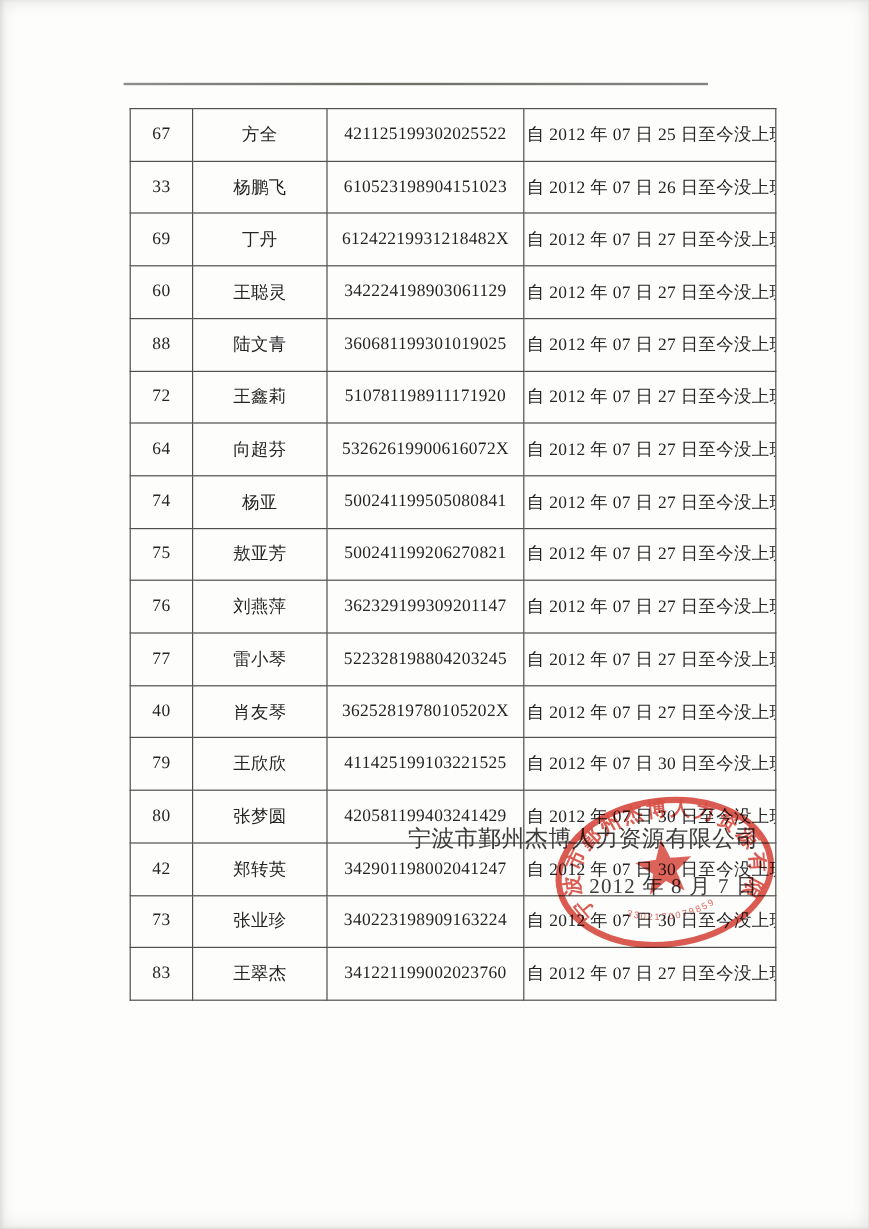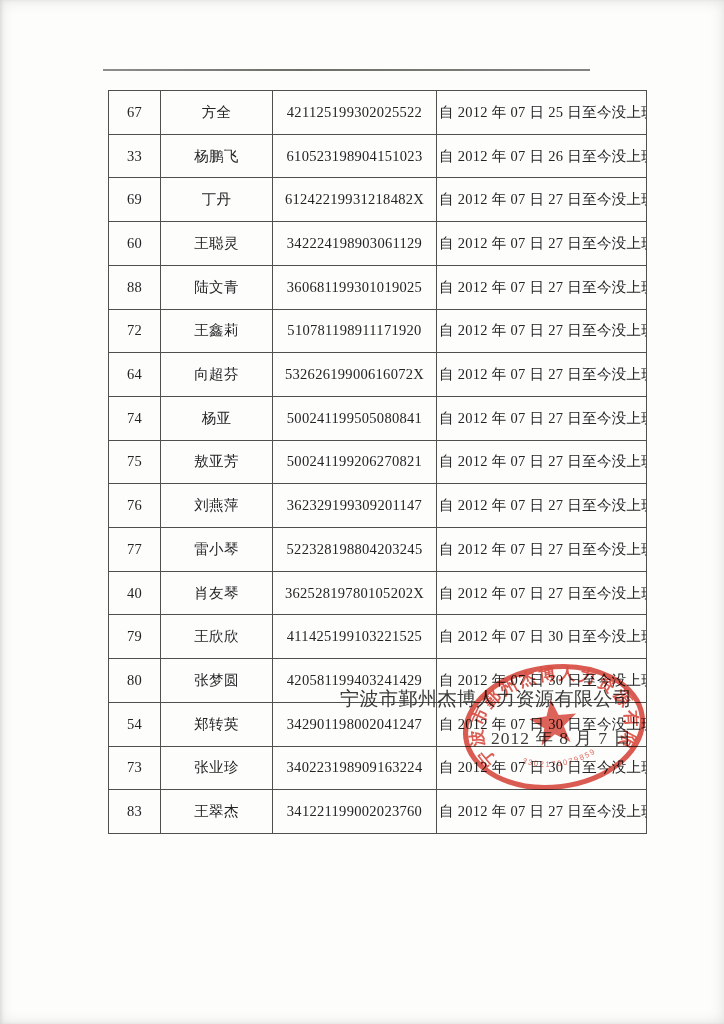--- a/index.html
+++ b/index.html
@@ -173,21 +173,21 @@
       <td class="col-id">411425199103221525</td>
       <td class="col-status">自 2012 年 07 日 30 日至今没上班</td>
     </tr>
         <tr>
       <td class="col-no">80</td>
       <td class="col-name">张梦圆</td>
       <td class="col-id">420581199403241429</td>
       <td class="col-status">自 2012 年 07 日 30 日至今没上班</td>
     </tr>
         <tr>
-      <td class="col-no">54</td>
+      <td class="col-no">42</td>
       <td class="col-name">郑转英</td>
       <td class="col-id">342901198002041247</td>
       <td class="col-status">自 2012 年 07 日 30 日至今没上班</td>
     </tr>
         <tr>
       <td class="col-no">73</td>
       <td class="col-name">张业珍</td>
       <td class="col-id">340223198909163224</td>
       <td class="col-status">自 2012 年 07 日 30 日至今没上班</td>
     </tr>

